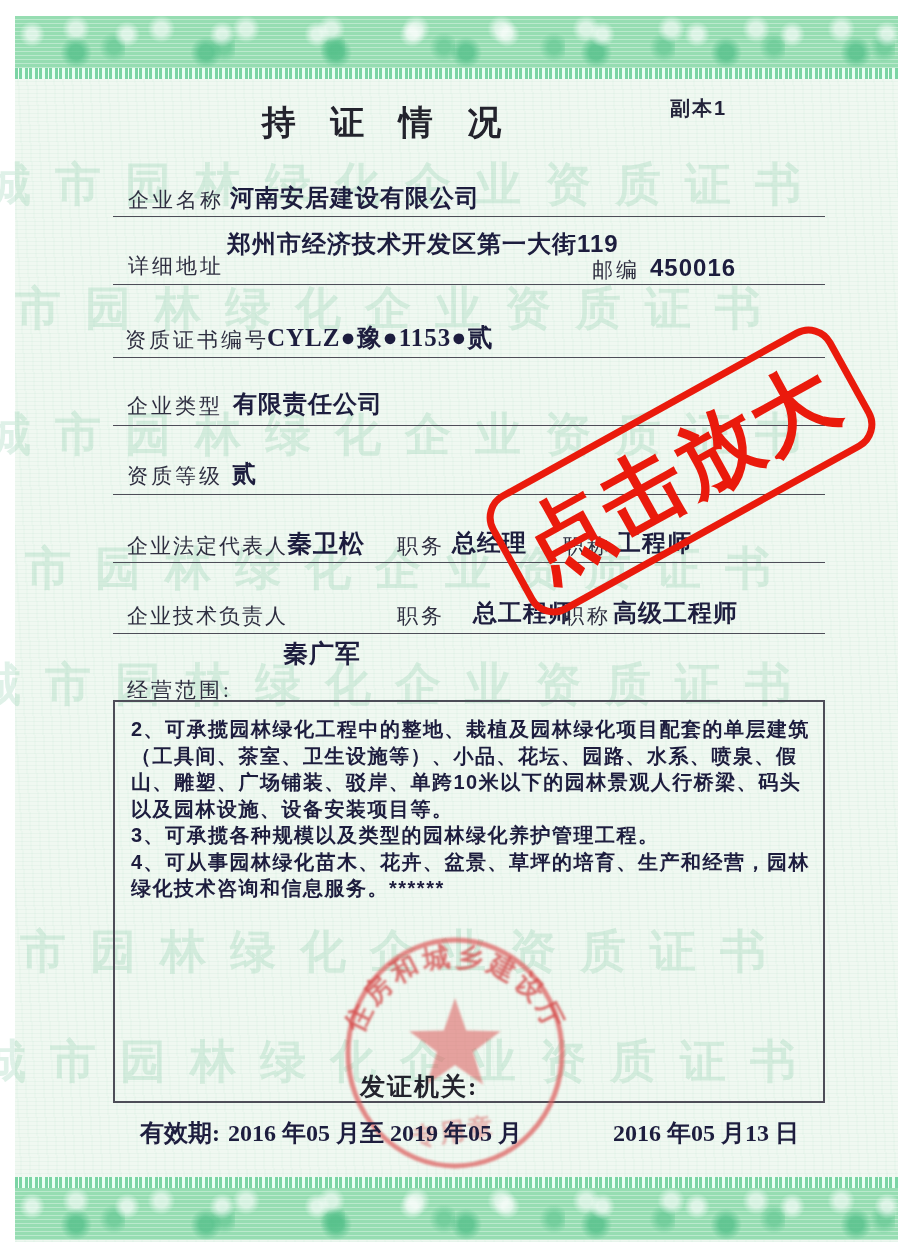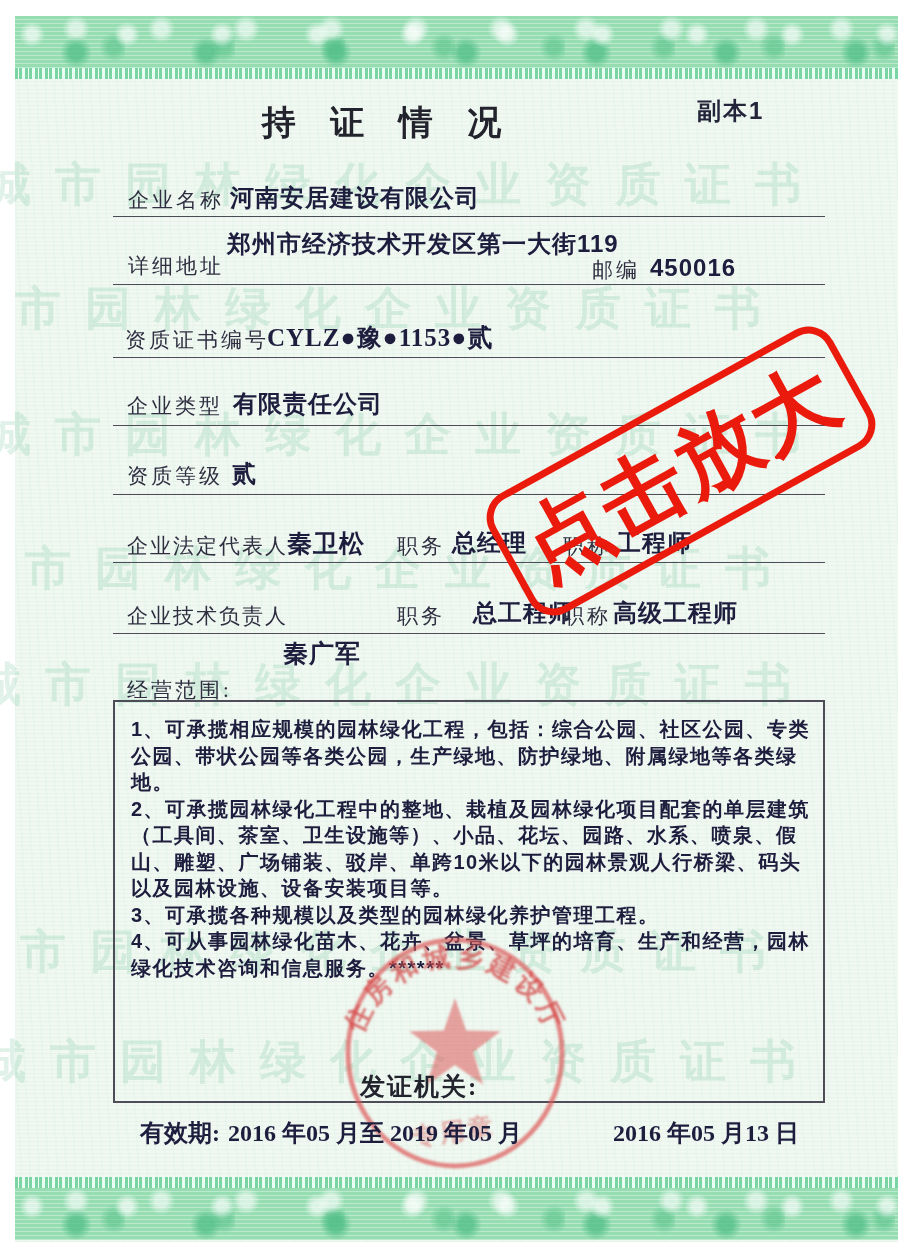--- a/index.html
+++ b/index.html
@@ -28,21 +28,21 @@
   .wm{position:absolute;white-space:nowrap;font-size:46px;font-weight:bold;letter-spacing:24px;
       color:rgba(130,200,165,0.26);overflow:hidden;width:883px;left:0;pointer-events:none;}
   
   .lbl{position:absolute;font-family:"Liberation Serif","DejaVu Serif",serif;font-size:21px;
        letter-spacing:3px;color:#2e2e40;white-space:nowrap;}
   .val{position:absolute;font-weight:bold;font-size:24px;color:#1d1d3e;white-space:nowrap;letter-spacing:1px;}
   .rule{position:absolute;height:1px;background:#4d4d58;left:98px;width:712px;}
   .title{position:absolute;left:0;top:84px;width:746px;text-align:center;
          font-family:"Liberation Serif","DejaVu Serif",serif;font-weight:bold;font-size:34px;
          letter-spacing:13px;color:#23232d;}
-  .copy{position:absolute;left:682px;top:79px;font-weight:bold;font-size:24px;color:#23233a;letter-spacing:2px;}
+  .copy{position:absolute;left:655px;top:79px;font-weight:bold;font-size:20px;color:#23233a;letter-spacing:2px;}
   
   .scopebox{position:absolute;left:98px;top:684px;width:712px;height:403px;border:2px solid #4d4d58;box-sizing:border-box;}
   .scopetext{position:absolute;left:116px;top:700px;width:688px;}
   .scopetext p{margin:0;font-size:20px;font-weight:bold;line-height:26.5px;letter-spacing:1.5px;color:#1d1d3e;
                font-family:"Liberation Sans","DejaVu Sans",sans-serif;}
   .issuer{position:absolute;left:345px;top:1054px;font-family:"Liberation Serif","DejaVu Serif",serif;
           font-weight:bold;font-size:25px;color:#23232d;letter-spacing:2px;}
   
   .validity span{position:absolute;font-family:"Liberation Serif","DejaVu Serif",serif;font-weight:bold;
                  font-size:24px;color:#1d1d3e;white-space:nowrap;}
@@ -110,21 +110,20 @@
     <span class="val" style="left:268px;top:581px;font-size:25px;margin-top:40px;">秦广军</span>
     <span class="lbl" style="left:382px;top:586px;">职务</span>
     <span class="val" style="left:458px;top:581px;text-align:right;">总工程师</span>
     <span class="lbl" style="left:548px;top:586px;">职称</span>
     <span class="val" style="left:598px;top:581px;">高级工程师</span>
     <div class="rule" style="top:617px;"></div>
 
     <span class="lbl" style="left:112px;top:660px;">经营范围:</span>
     <div class="scopebox"></div>
     <div class="scopetext">
-      <p>1、可承揽相应规模的园林绿化工程，包括：综合公园、社区公园、专类公园、带状公园等各类公园，生产绿地、防护绿地、附属绿地等各类绿地。</p>
       <p>2、可承揽园林绿化工程中的整地、栽植及园林绿化项目配套的单层建筑（工具间、茶室、卫生设施等）、小品、花坛、园路、水系、喷泉、假山、雕塑、广场铺装、驳岸、单跨10米以下的园林景观人行桥梁、码头以及园林设施、设备安装项目等。</p>
       <p>3、可承揽各种规模以及类型的园林绿化养护管理工程。</p>
       <p>4、可从事园林绿化苗木、花卉、盆景、草坪的培育、生产和经营，园林绿化技术咨询和信息服务。******</p>
     </div>
 
     <svg class="seal" width="250" height="250" viewBox="0 0 250 250">
       <defs>
         <path id="arcP" d="M 30 160 A 98 98 0 1 1 220 160" fill="none"></path>
         <filter id="soft">
             <feGaussianBlur stdDeviation="1.1"></feGaussianBlur>

